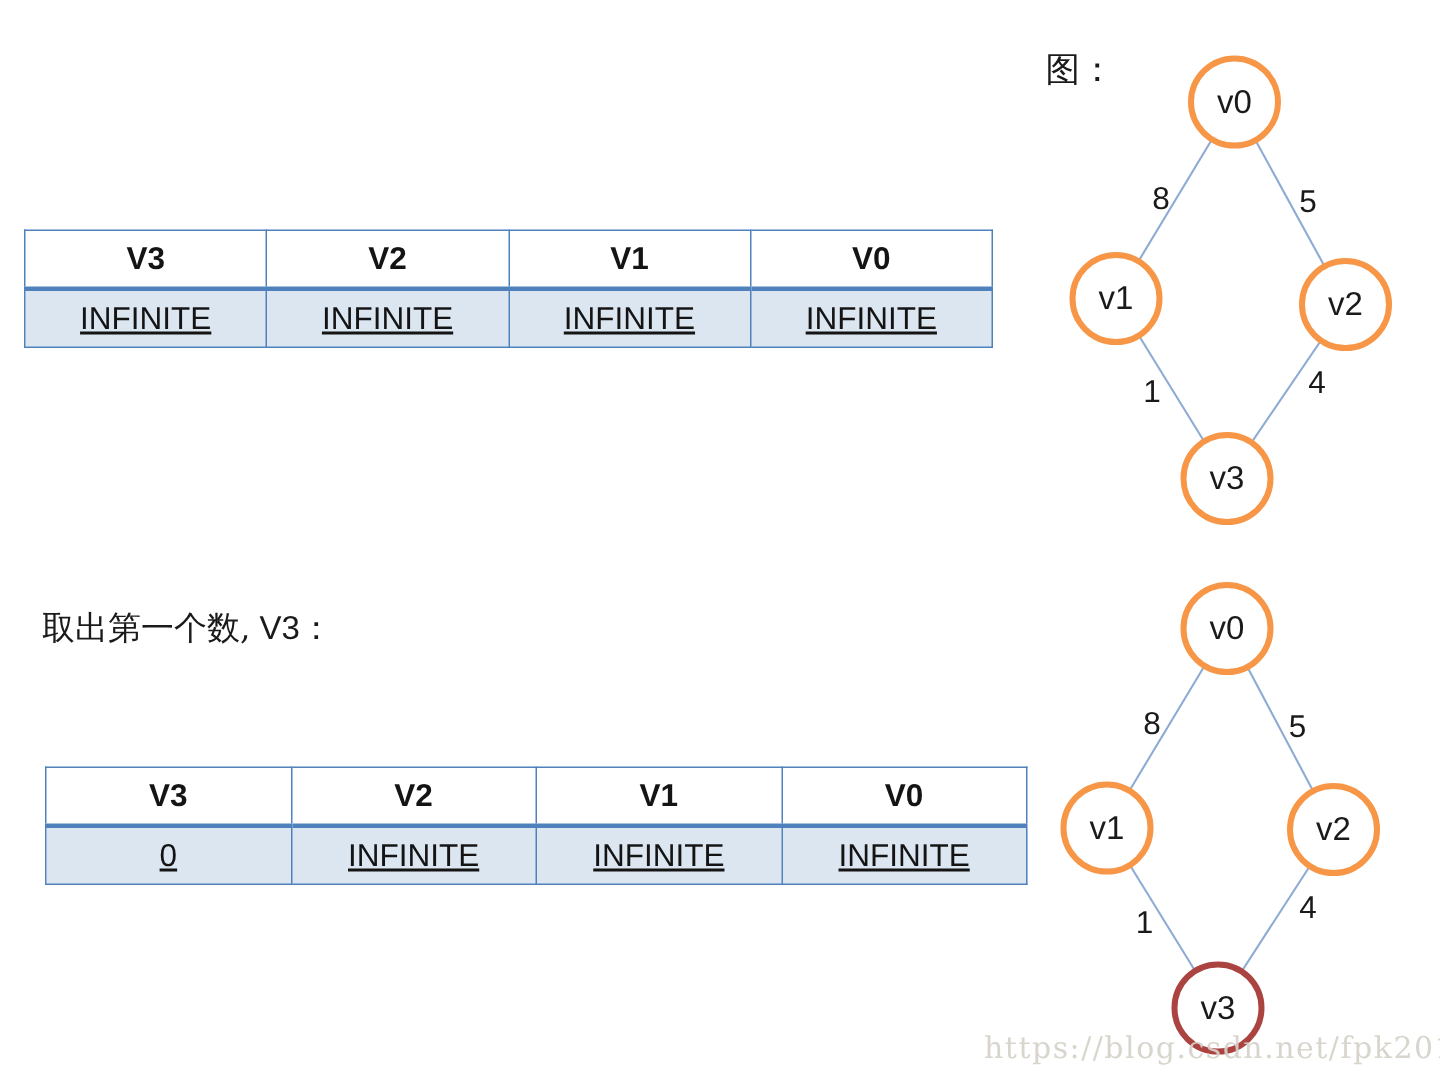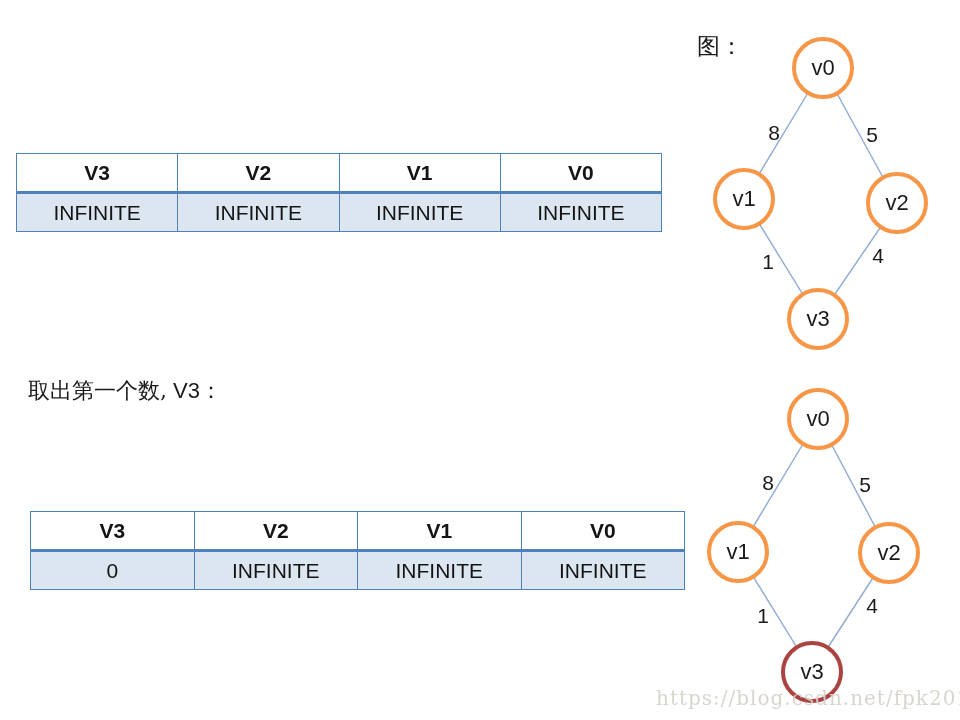--- a/index.html
+++ b/index.html
@@ -21,35 +21,35 @@
   .weight{
     position:absolute;z-index:3;transform:translate(-50%,-50%);
     font-size:21px;color:#1a1a1a;
   }
   
   .graph-title{
     position:absolute;left:697px;top:31px;z-index:3;
     font-family:"DejaVu Serif","Liberation Serif",serif;font-size:23px;
   }
   .step-text{
-    position:absolute;left:28px;top:376px;z-index:3;font-size:22px;white-space:nowrap;
+    position:absolute;left:28px;top:404px;z-index:3;font-size:22px;white-space:nowrap;
   }
   .step-text .cn{font-family:"DejaVu Serif","Liberation Serif",serif;}
   .step-text .latin{font-family:"Liberation Sans",sans-serif;margin-left:6px;}
   
   .vtable{
     position:absolute;z-index:2;border-collapse:collapse;table-layout:fixed;
     font-size:21px;color:#141414;
   }
   .vtable td{
     border:1.5px solid var(--table-border,#4F81BD);
     text-align:center;vertical-align:middle;height:37px;padding:0;
   }
   .vtable tr.hrow td{background:#fff;font-weight:bold;border-bottom:3px solid var(--table-border,#4F81BD);}
-  .vtable tr.brow td{background:var(--table-row-fill,#DCE6F1);}
+  .vtable tr.brow td{background:var(--table-row-fill,#DCE6F1);text-decoration:underline;}
   .t1{left:16px;top:153px;width:646px;}
   .t2{left:30px;top:511px;width:655px;}
   
   .watermark{
     position:absolute;left:656px;top:686px;z-index:6;
     font-family:"DejaVu Serif","Liberation Serif",serif;
     font-size:20px;letter-spacing:1px;color:var(--watermark,#D5D2C9);
     opacity:.92;white-space:nowrap;
   }
 </style>

